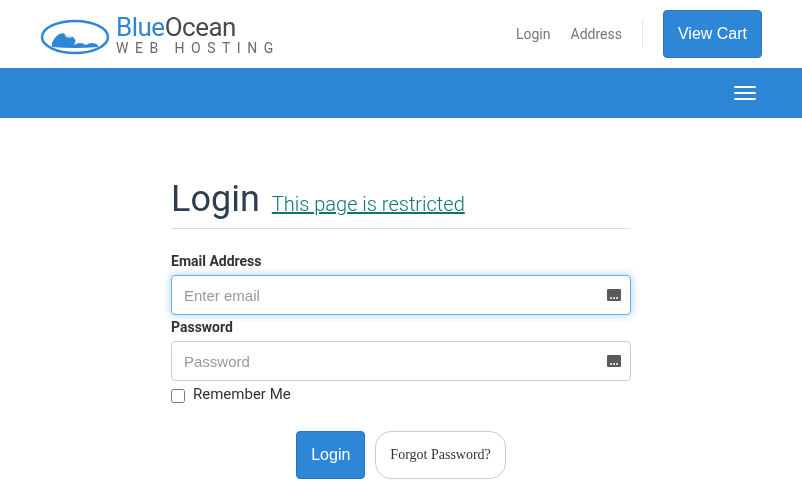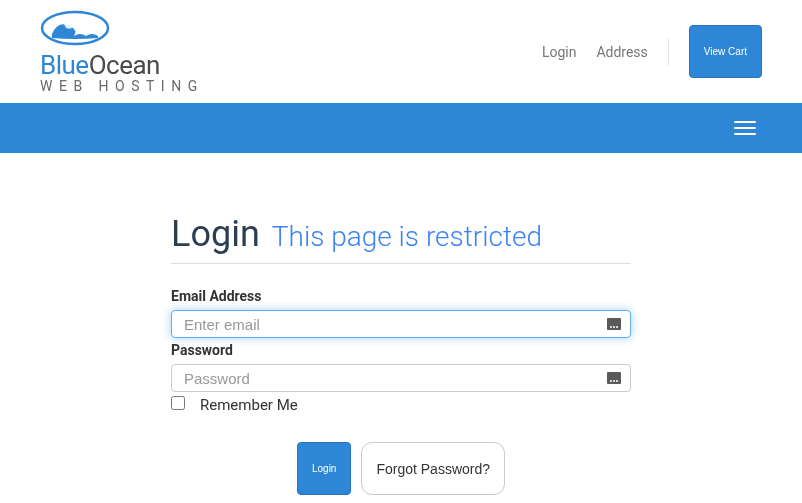--- a/index.html
+++ b/index.html
@@ -13,23 +13,22 @@
 
 .top-header {
   display: flex;
   justify-content: space-between;
   align-items: center;
   padding: 10px 40px;
   background: #fff;
 }
 .logo {
   display: flex;
-  align-items: flex-start;
+  align-items: flex-end;
   gap: 6px;
-  flex-direction: column;
 }
 .logo-icon {
   width: 70px;
   height: 36px;
 }
 .logo-text {
   display: flex;
   flex-direction: column;
   line-height: 1;
 }
@@ -58,33 +57,34 @@
 }
 .divider-v {
   width: 1px;
   height: 28px;
   background: #e6e6e6;
 }
 .btn-primary {
   background: #2e86d6;
   color: #fff;
   border: 1px solid #2574bd;
-  padding: 20px 14px;
+  padding: 14px 14px;
   border-radius: 4px;
-  font-size: 10px;
+  font-size: 16px;
   cursor: pointer;
 }
 .btn-default {
   background: #fff;
   color: #333;
   border: 1px solid #ccc;
   padding: 7px 14px;
-  border-radius: 11px;
-  font-size: 14px;
-  cursor: pointer;
+  border-radius: 16px;
+  font-size: 14px;
+  cursor: pointer;
+  font-family: Liberation Serif, serif;
 }
 
 
 .nav-bar {
   background: #2e86d6;
   height: 50px;
   display: flex;
   justify-content: flex-end;
   align-items: center;
   padding: 0 40px;
@@ -116,42 +116,43 @@
   border-bottom: 1px solid #ddd;
   padding-bottom: 8px;
   margin-bottom: 24px;
 }
 .page-title h1 {
   font-size: 36px;
   font-weight: 400;
   color: #2c3e50;
 }
 .page-title .subtitle {
-  font-size: 28px;
-  color: #3b82f6;
+  font-size: 20px;
+  color: #0f766e;
   font-weight: 300;
+  text-decoration: underline;
 }
 .form-group {
   margin-bottom: 4px;
 }
 .form-label {
   display: block;
   font-weight: 700;
   font-size: 14px;
   color: #333;
   margin-bottom: 6px;
 }
 .form-control {
   width: 100%;
   padding: 8px 12px;
   font-size: 15px;
   border: 1px solid #ccc;
   border-radius: 4px;
   color: #555;
-  height: 28px;
+  height: 40px;
 }
 .form-control::placeholder { color: #999; }
 .form-control.focused {
   border-color: #66afe9;
   outline: 0;
   box-shadow: 0 0 8px rgba(102,175,233,.6);
 }
 .input-wrap {
   position: relative;
 }
@@ -168,22 +169,22 @@
   align-items:flex-end;
   justify-content:center;
   gap:1px;
   padding-bottom:2px;
 }
 .field-icon i{
   width:2px;height:2px;background:#fff;border-radius:50%;
 }
 .checkbox-row {
   display: flex;
-  align-items: flex-start;
-  gap: 15px;
+  align-items: flex-end;
+  gap: 8px;
   margin-bottom: 28px;
 }
 .checkbox-row input[type="checkbox"] {
   width: 14px;
   height: 14px;
   cursor: pointer;
 }
 .checkbox-row label {
   font-size: 15px;
   color: #333;

